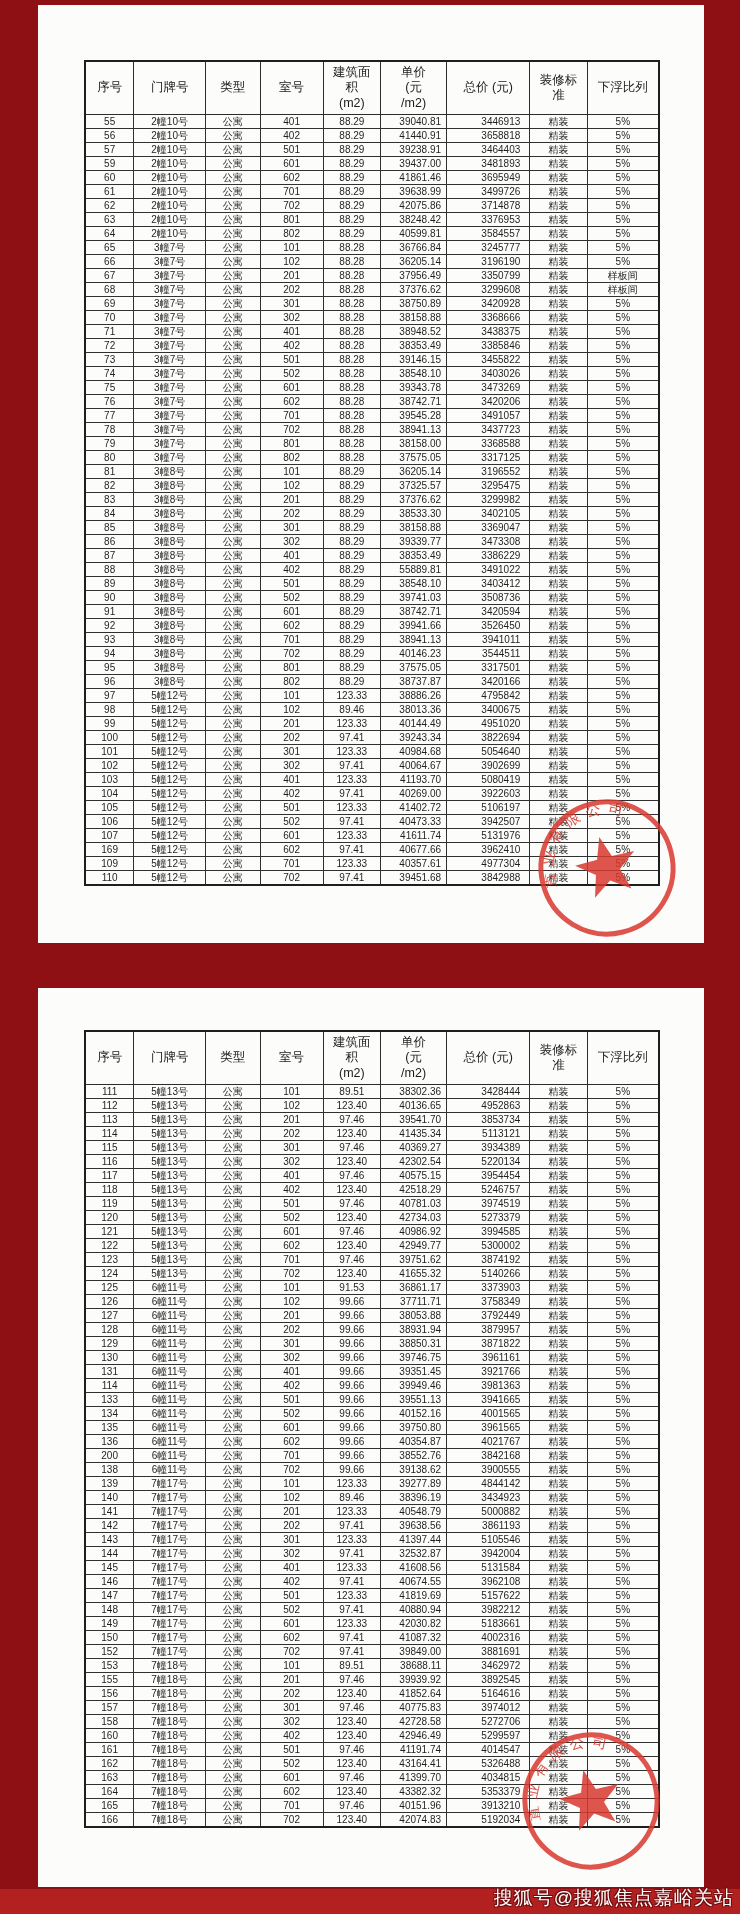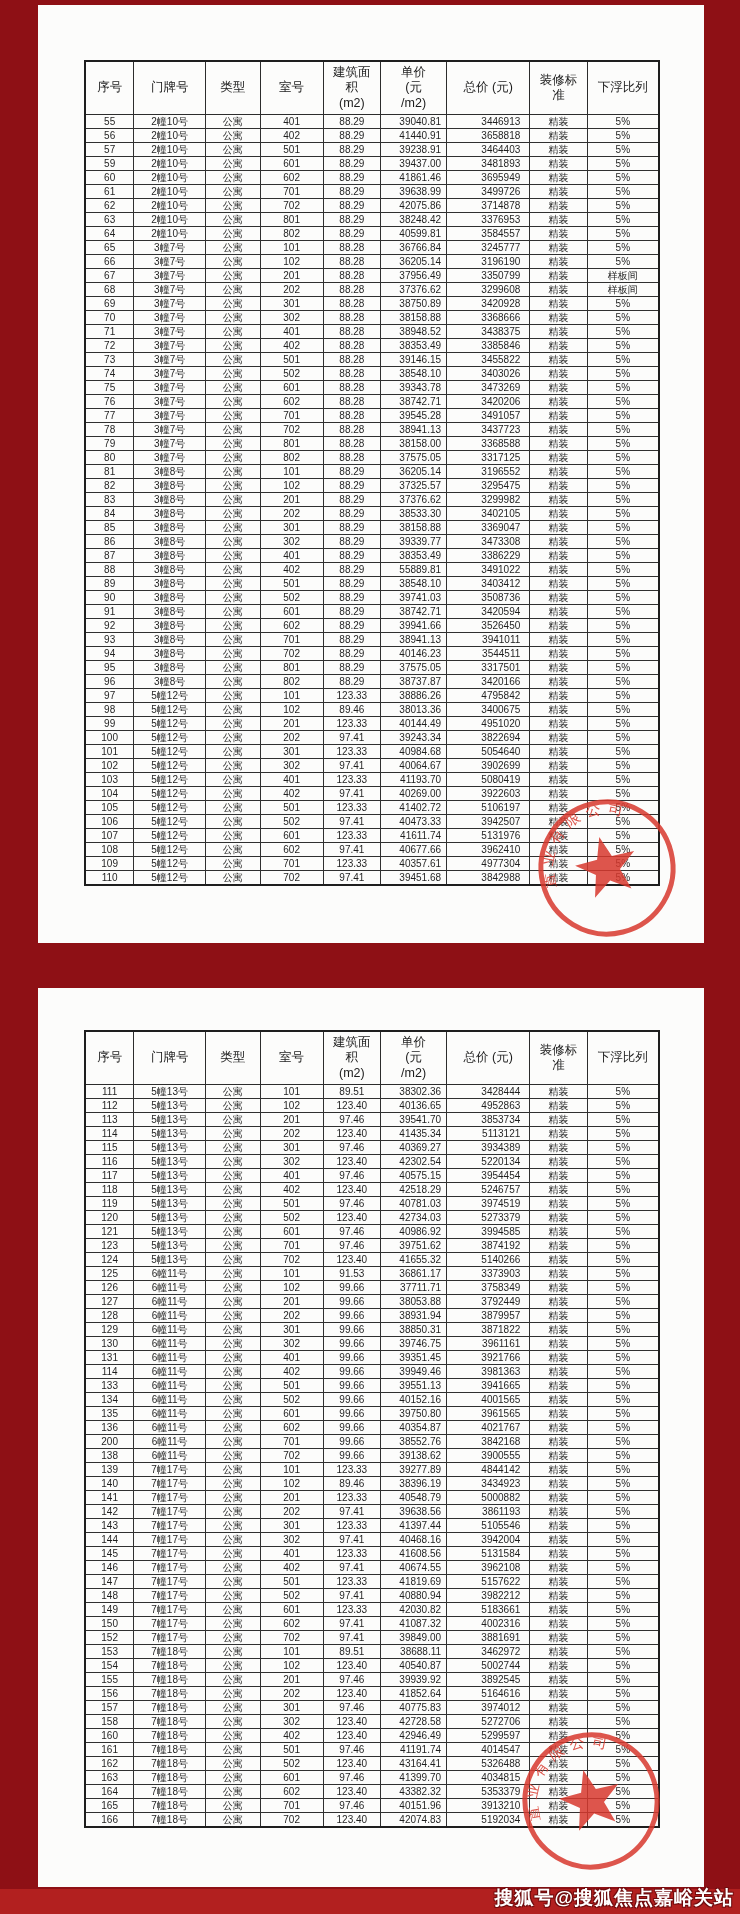--- a/index.html
+++ b/index.html
@@ -48,21 +48,21 @@
   }
   #seal1 { left:494px; top:788px; transform:rotate(-14deg); }
   #seal2 { left:478px; top:738px; transform:rotate(-14deg); }
 
   .bottom-band {
     position:absolute; left:0; bottom:0; width:740px; height:25px;
     background:#b2201f;
   }
   .watermark {
     position:absolute; right:6px; bottom:3px;
-    font-size:19px; font-weight:bold; color:#ffffff; letter-spacing:1px;
+    font-size:19px; font-weight:normal; color:#ffffff; letter-spacing:1px;
     text-shadow:1px 1px 0 #6f0c0e, -1px -1px 0 #6f0c0e, 1px -1px 0 #6f0c0e, -1px 1px 0 #6f0c0e;
   }
 </style>
 </head>
 <body>
 
 <div class="sheet" id="sheet1">
   <table class="price" id="table1">
     <colgroup>
       <col class="c1">
@@ -660,21 +660,21 @@
           <td>5幢12号</td>
           <td>公寓</td>
           <td>601</td>
           <td>123.33</td>
           <td>41611.74</td>
           <td>5131976</td>
           <td>精装</td>
           <td>5%</td>
         </tr>
         <tr>
-          <td>108</td>
+          <td>169</td>
           <td>5幢12号</td>
           <td>公寓</td>
           <td>602</td>
           <td>97.41</td>
           <td>40677.66</td>
           <td>3962410</td>
           <td>精装</td>
           <td>5%</td>
         </tr>
         <tr>
@@ -860,20 +860,31 @@
           <td>5幢13号</td>
           <td>公寓</td>
           <td>601</td>
           <td>97.46</td>
           <td>40986.92</td>
           <td>3994585</td>
           <td>精装</td>
           <td>5%</td>
         </tr>
         <tr>
+          <td>122</td>
+          <td>5幢13号</td>
+          <td>公寓</td>
+          <td>602</td>
+          <td>123.40</td>
+          <td>42949.77</td>
+          <td>5300002</td>
+          <td>精装</td>
+          <td>5%</td>
+        </tr>
+        <tr>
           <td>123</td>
           <td>5幢13号</td>
           <td>公寓</td>
           <td>701</td>
           <td>97.46</td>
           <td>39751.62</td>
           <td>3874192</td>
           <td>精装</td>
           <td>5%</td>
         </tr>
@@ -1096,21 +1107,21 @@
           <td>5105546</td>
           <td>精装</td>
           <td>5%</td>
         </tr>
         <tr>
           <td>144</td>
           <td>7幢17号</td>
           <td>公寓</td>
           <td>302</td>
           <td>97.41</td>
-          <td>40468.16</td>
+          <td>32532.87</td>
           <td>3942004</td>
           <td>精装</td>
           <td>5%</td>
         </tr>
         <tr>
           <td>145</td>
           <td>7幢17号</td>
           <td>公寓</td>
           <td>401</td>
           <td>123.33</td>
@@ -1186,31 +1197,20 @@
           <td>5%</td>
         </tr>
         <tr>
           <td>153</td>
           <td>7幢18号</td>
           <td>公寓</td>
           <td>101</td>
           <td>89.51</td>
           <td>38688.11</td>
           <td>3462972</td>
-          <td>精装</td>
-          <td>5%</td>
-        </tr>
-        <tr>
-          <td>154</td>
-          <td>7幢18号</td>
-          <td>公寓</td>
-          <td>102</td>
-          <td>123.40</td>
-          <td>40540.87</td>
-          <td>5002744</td>
           <td>精装</td>
           <td>5%</td>
         </tr>
         <tr>
           <td>155</td>
           <td>7幢18号</td>
           <td>公寓</td>
           <td>201</td>
           <td>97.46</td>
           <td>39939.92</td>

